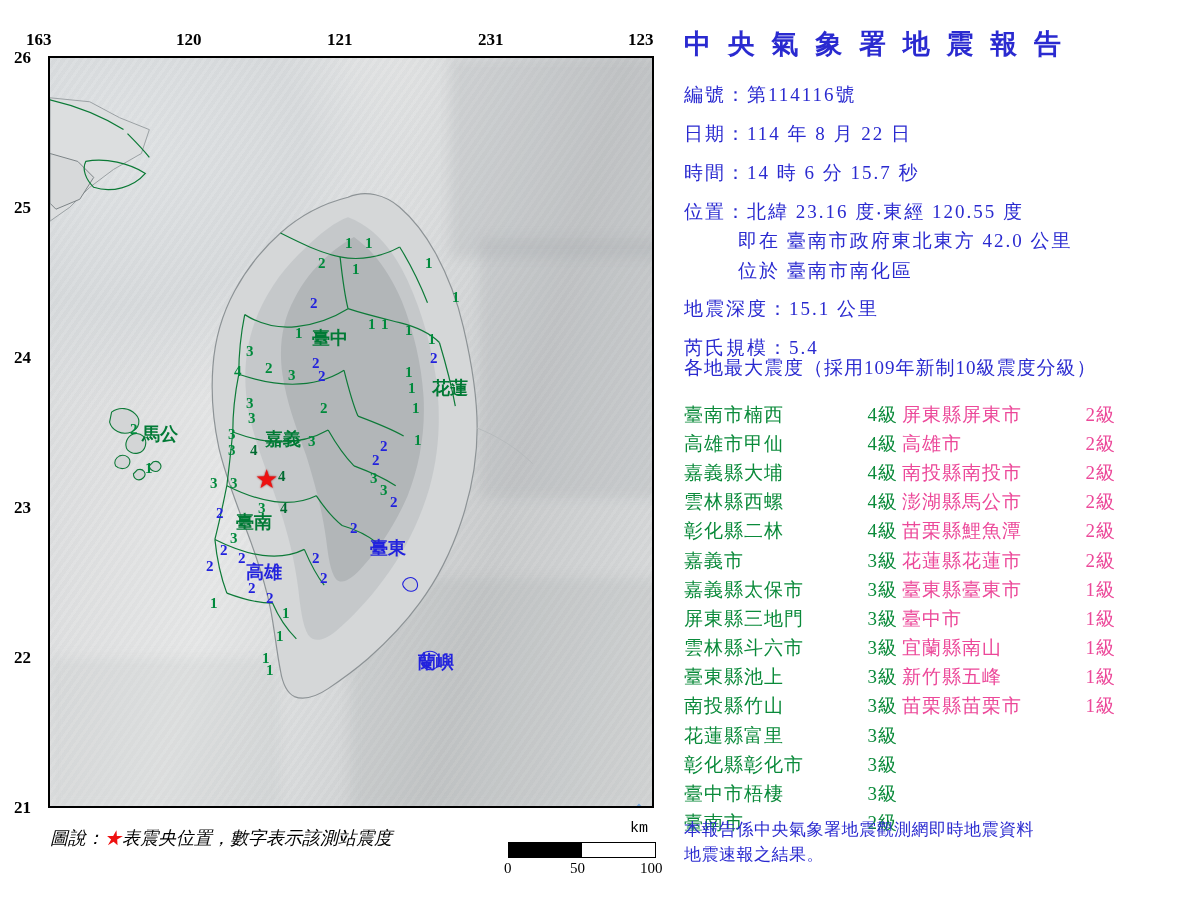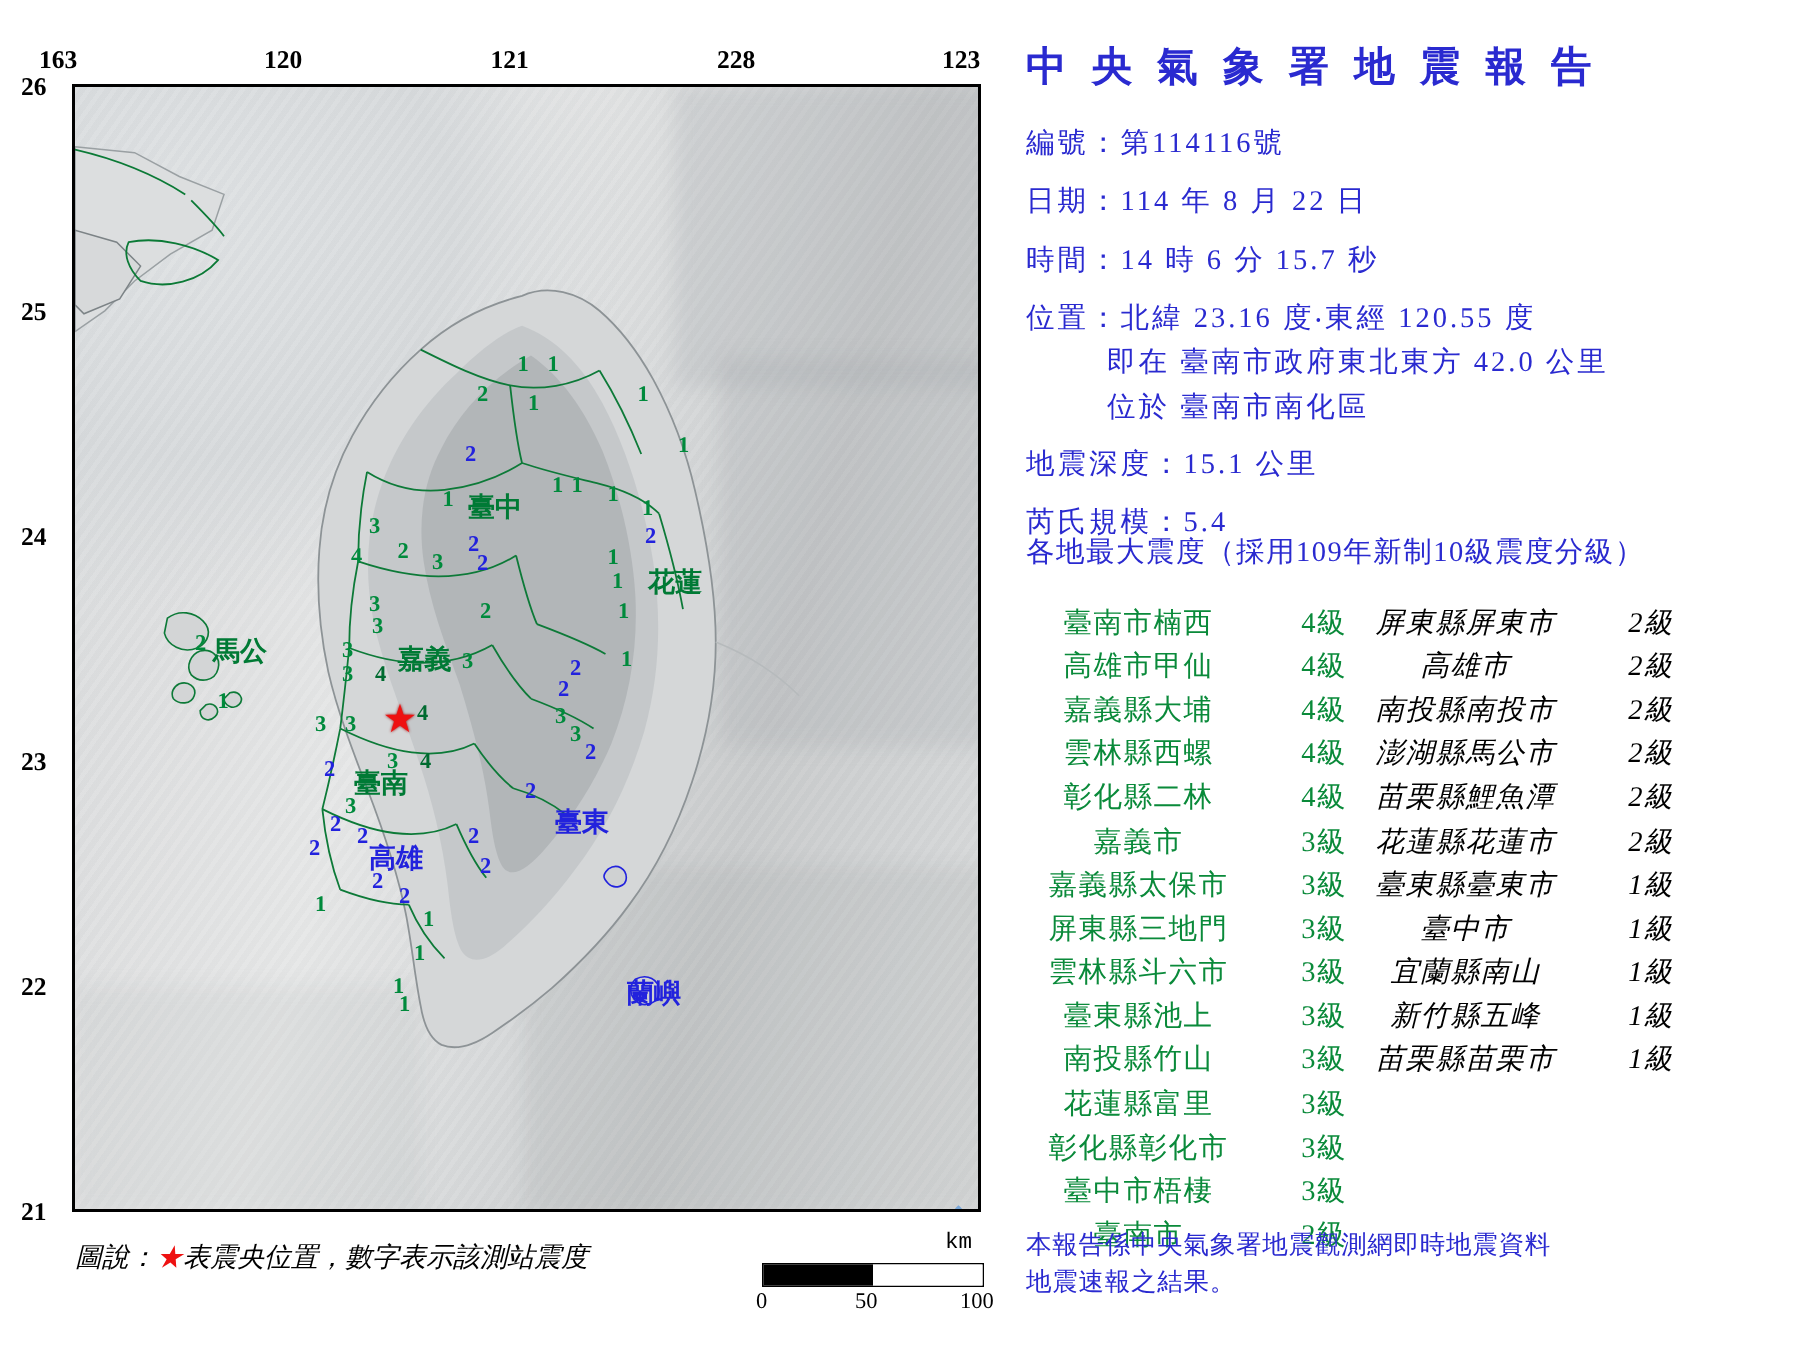--- a/index.html
+++ b/index.html
@@ -215,24 +215,24 @@
     letter-spacing: 1px;
   }
   #ilist-left { left: 4px; width: 220px; }
   #ilist-right { left: 222px; width: 230px; }
   .irow {
     display: flex;
     height: 29.2px;
     align-items: center;
     white-space: nowrap;
   }
-  .irow .place { flex: 0 0 auto; width: 150px; text-align: center; }
+  .irow .place { flex: 0 0 auto; width: 150px; }
   .irow .lvl { flex: 0 0 auto; width: 64px; text-align: right; }
   .green { color: #0a8a3a; }
-  .blue  { color: #000000; font-style: italic; }
+  .blue  { color: #ec4899; }
 
   #footnote {
     position: absolute;
     left: 4px;
     top: 818px;
     font-size: 17px;
     line-height: 1.45;
     color: #2a2ad0;
     letter-spacing: 0.5px;
   }
@@ -240,21 +240,21 @@
 </head>
 <body>
 
 <div id="page">
 
   <div id="map-panel">
 
     <div class="lon-label" style="left:26px;  top:30px;">163</div>
     <div class="lon-label" style="left:176px; top:30px;">120</div>
     <div class="lon-label" style="left:327px; top:30px;">121</div>
-    <div class="lon-label" style="left:478px; top:30px;">228</div>
+    <div class="lon-label" style="left:478px; top:30px;">231</div>
     <div class="lon-label" style="left:628px; top:30px;">123</div>
 
     <div class="lat-label" style="left:14px; top:48px;">26</div>
     <div class="lat-label" style="left:14px; top:198px;">25</div>
     <div class="lat-label" style="left:14px; top:348px;">24</div>
     <div class="lat-label" style="left:14px; top:498px;">23</div>
     <div class="lat-label" style="left:14px; top:648px;">22</div>
     <div class="lat-label" style="left:14px; top:798px;">21</div>
 
     <div id="map-frame">

